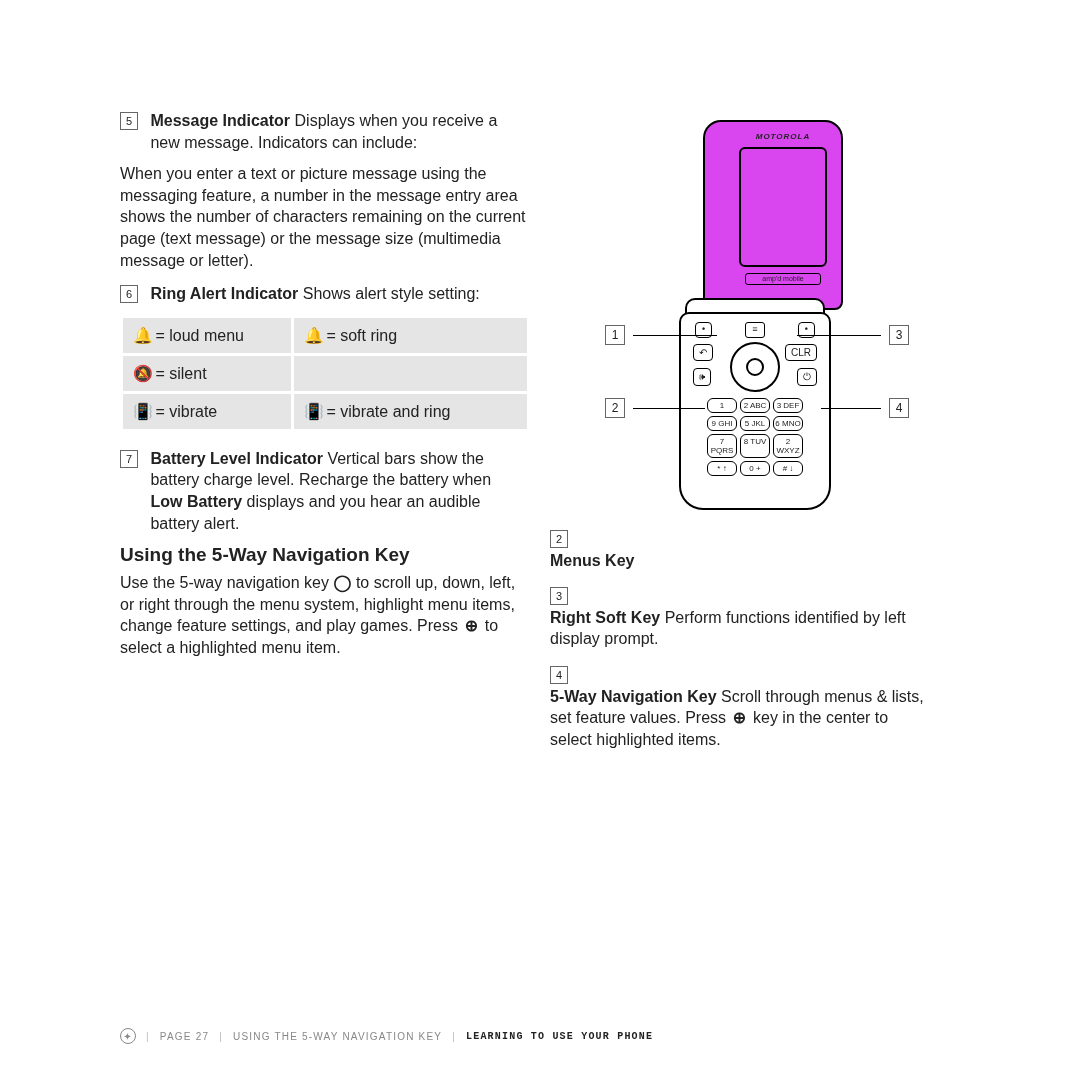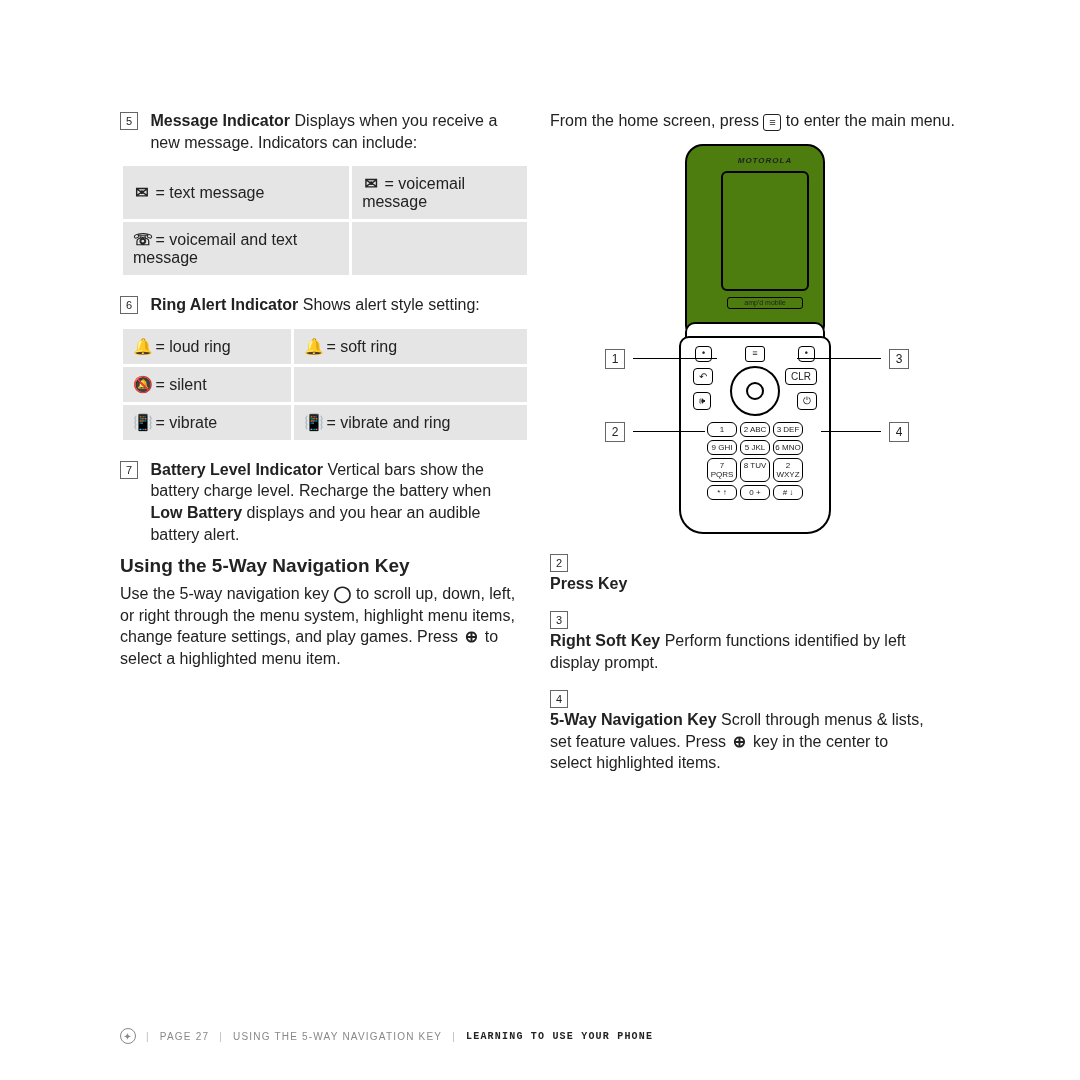--- a/index.html
+++ b/index.html
@@ -17,21 +17,21 @@
   table.icon-tbl td { background: #e5e5e5; padding: 8px 10px; border: 3px solid #fff; }
 
   p.body { font-size: 16px; line-height: 1.35; margin-bottom: 12px; }
 
   h3.subhead { font-size: 19px; font-weight: 700; margin: 8px 0 6px 0; }
 
   .glyph { display: inline-block; width: 18px; text-align: center; font-weight: 600; }
 
   
   .phone-wrap { position: relative; width: 360px; height: 390px; margin: 10px auto 18px auto; }
-  .phone-top { position: absolute; left: 110px; top: 0; width: 140px; height: 190px; border: 2px solid #000; border-radius: 18px 18px 8px 8px; background: #4d7c0f; padding-left: 20px; }
+  .phone-top { position: absolute; left: 128px; top: 0; width: 140px; height: 190px; border: 2px solid #000; border-radius: 18px 18px 8px 8px; background: #d946ef; padding-left: 20px; }
   .phone-top .brand { text-align: center; font-size: 8px; font-style: italic; font-weight: 700; letter-spacing: 1px; margin-top: 10px; }
   .phone-top .screen { margin: 6px 14px; height: 120px; border: 2px solid #000; border-radius: 6px; }
   .phone-top .sub { margin: 4px 20px 0 20px; height: 12px; border: 1px solid #000; border-radius: 3px; font-size: 7px; text-align: center; line-height: 10px; }
   .hinge { position: absolute; left: 110px; top: 178px; width: 140px; height: 30px; border: 2px solid #000; border-radius: 10px; background: #fff; }
   .phone-bot { position: absolute; left: 104px; top: 192px; width: 152px; height: 198px; border: 2px solid #000; border-radius: 10px 10px 24px 24px; background: #fff; }
   .navcircle { position: absolute; left: 50%; top: 28px; width: 50px; height: 50px; margin-left: -25px; border: 2px solid #000; border-radius: 50%; }
   .navcircle .inner { position: absolute; left: 50%; top: 50%; width: 18px; height: 18px; margin: -9px 0 0 -9px; border: 2px solid #000; border-radius: 50%; }
   .toprow { position: absolute; top: 8px; left: 14px; right: 14px; height: 16px; display: flex; justify-content: space-between; font-size: 9px; font-weight:700; }
   .toprow span { border: 1px solid #000; border-radius: 4px; padding: 1px 6px; }
   .siderow { position: absolute; top: 30px; left: 12px; right: 12px; display: flex; justify-content: space-between; font-size: 10px; }
@@ -64,46 +64,35 @@
   <div class="col">
 
     <div class="entry">
       <span class="num-box">5</span>
       <span class="body">
         <b>Message Indicator</b>
         <span>Displays when you receive a new message. Indicators can include:</span>
       </span>
     </div>
 
-    <table class="icon-tbl">
-      <tbody>
-          <tr>
-        <td><span class="glyph">✉</span> <span>= text message</span></td>
-        <td><span class="glyph">✉</span> <span>= voicemail message</span></td>
-      </tr>
-      <tr>
-        <td><span class="glyph">☏</span> <span>= voicemail and text message</span></td>
-        <td></td>
-      </tr>
-    </tbody>
-      </table>
-
+
+    <p class="body">When you enter a text or picture message using the messaging feature, a number in the message entry area shows the number of characters remaining on the current page (text message) or the message size (multimedia message or letter).</p>
 
     <div class="entry">
       <span class="num-box">6</span>
       <span class="body">
         <b>Ring Alert Indicator</b>
         <span>Shows alert style setting:</span>
       </span>
     </div>
 
     <table class="icon-tbl">
       <tbody>
           <tr>
-        <td style="width:42%"><span class="glyph">🔔</span> <span>= loud ring</span></td>
+        <td style="width:42%"><span class="glyph">🔔</span> <span>= loud menu</span></td>
         <td><span class="glyph">🔔</span> <span>= soft ring</span></td>
       </tr>
       <tr>
         <td><span class="glyph">🔕</span> <span>= silent</span></td>
         <td></td>
       </tr>
       <tr>
         <td><span class="glyph">📳</span> <span>= vibrate</span></td>
         <td><span class="glyph">📳</span> <span>= vibrate and ring</span></td>
       </tr>
@@ -118,23 +107,20 @@
       </span>
     </div>
 
     <h3 class="subhead">Using the 5-Way Navigation Key</h3>
     <p class="body">
       <span>Use the 5-way navigation key </span><span class="glyph">◯</span><span> to scroll up, down, left, or right through the menu system, highlight menu items, change feature settings, and play games. Press </span><span class="glyph">⊕</span><span> to select a highlighted menu item.</span>
     </p>
   </div>
 
   <div class="col">
-    <p class="body">
-      <span>From the home screen, press </span><span class="glyph" style="border:1px solid #222;border-radius:3px;font-size:11px;padding:0 2px">≡</span><span> to enter the main menu.</span>
-    </p>
 
     <div class="phone-wrap">
       <div class="phone-top">
         <div class="brand">MOTOROLA</div>
         <div class="screen"></div>
         <div class="sub">amp'd mobile</div>
       </div>
       <div class="hinge"></div>
       <div class="phone-bot">
         <div class="toprow">
@@ -181,21 +167,21 @@
           <span class="leader"></span>
         </div>
       <div class="callout c4">
           <span class="cnum">4</span>
           <span class="leader"></span>
         </div>
     </div>
 
     <div class="rentry">
       <span class="num-box">2</span>
-      <span class="body"><b>Press Key</b></span>
+      <span class="body"><b>Menus Key</b></span>
     </div>
     <div class="rentry">
       <span class="num-box">3</span>
       <span class="body"><b>Right Soft Key</b><span> Perform functions identified by left display prompt.</span></span>
     </div>
     <div class="rentry">
       <span class="num-box">4</span>
       <span class="body"><b>5-Way Navigation Key</b><span> Scroll through menus &amp; lists, set feature values. Press </span><span class="glyph">⊕</span><span> key in the center to select highlighted items.</span></span>
     </div>
 

